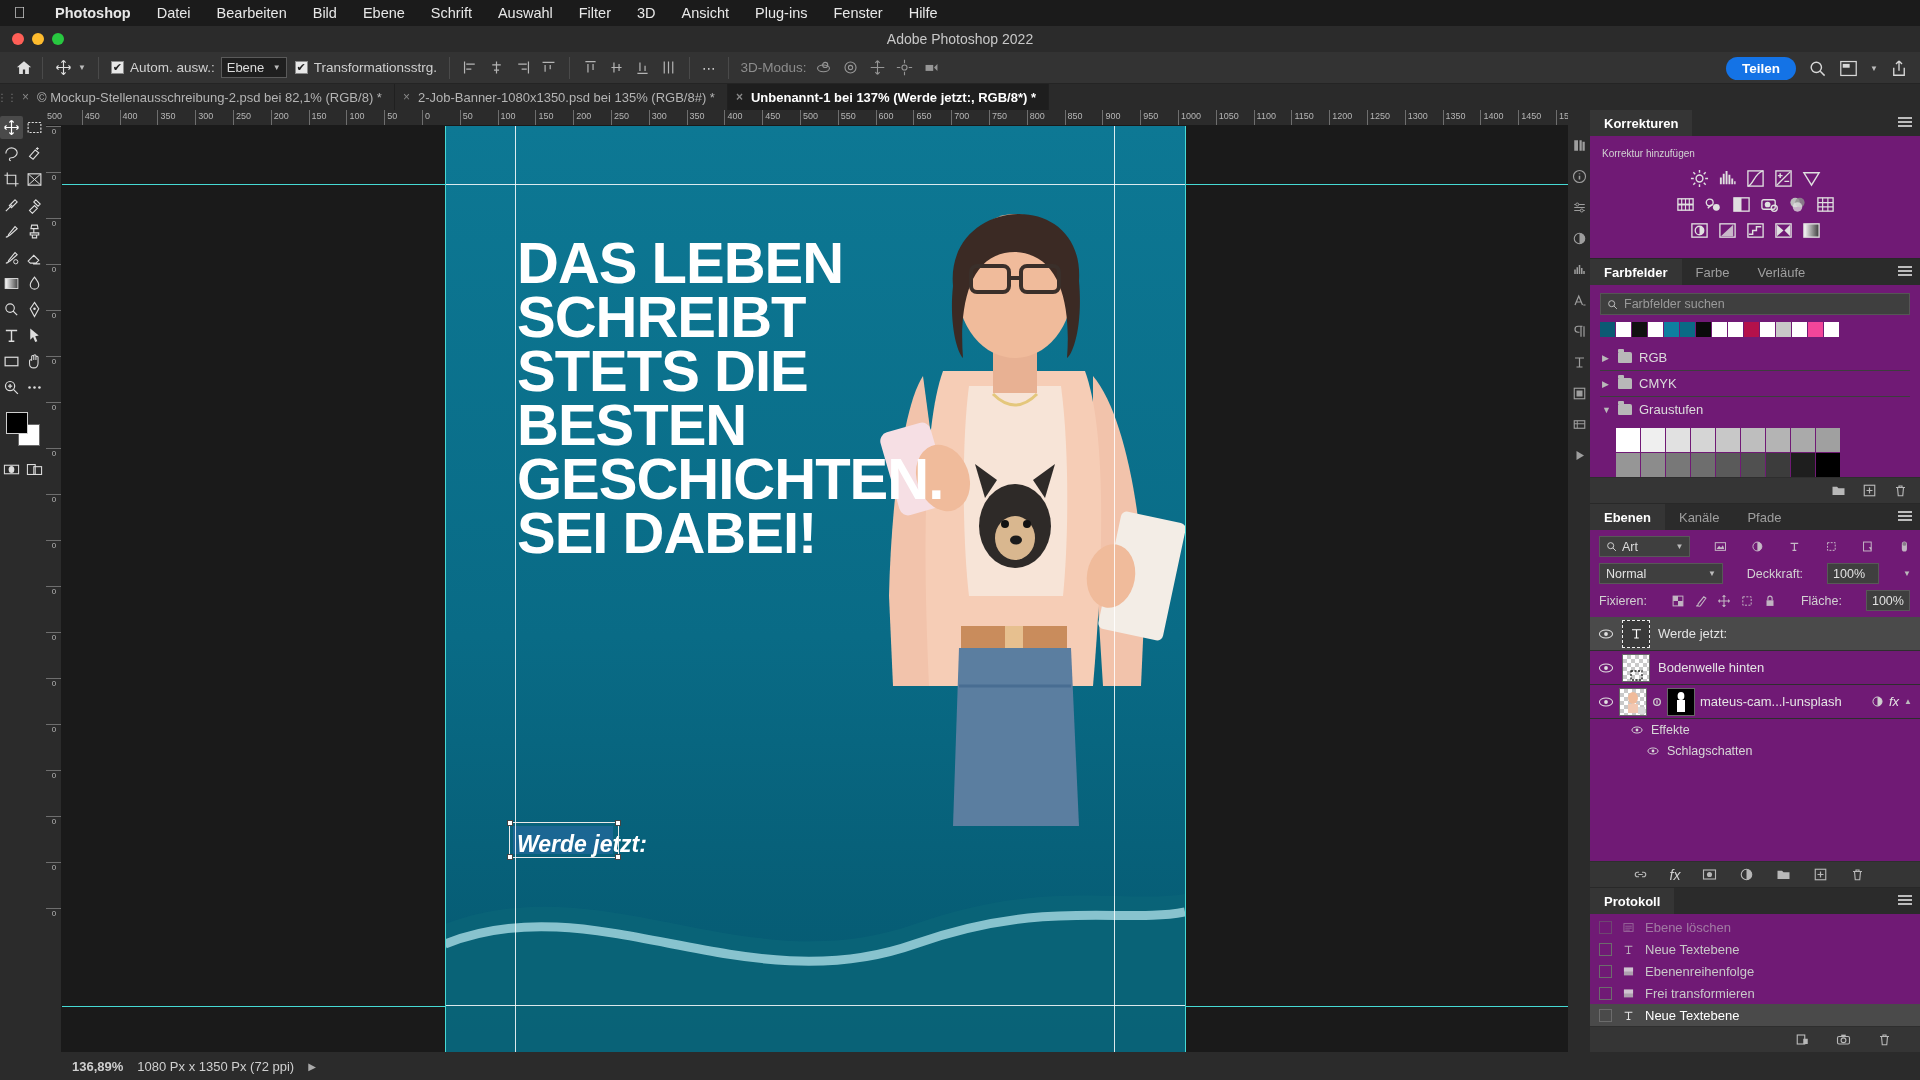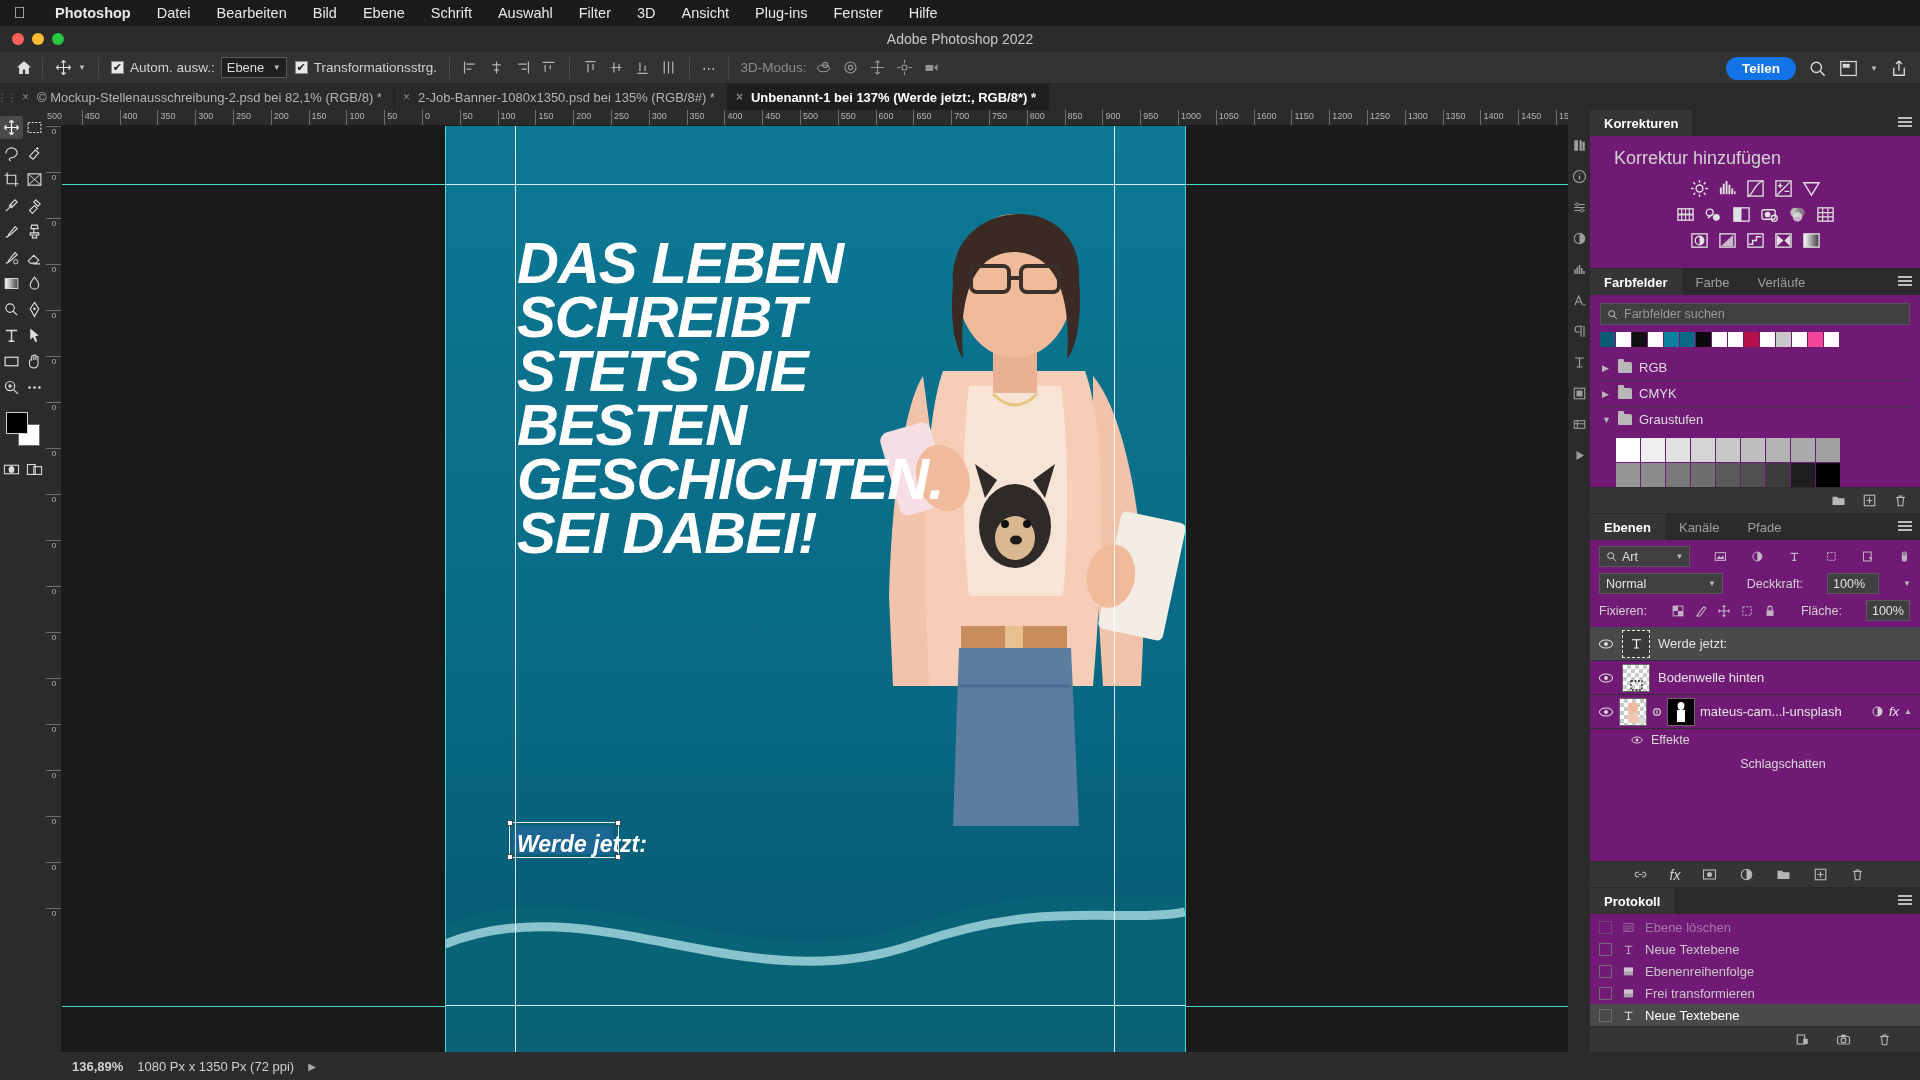--- a/index.html
+++ b/index.html
@@ -108,21 +108,21 @@
   }
   .artboard {
     position:absolute; left:383px; top:0px; width:740px; height:928px;
     background:#0a6a85;
     background-image: linear-gradient(180deg,#0d7894 0%, #096b86 55%, #05576e 100%);
     overflow:hidden;
   }
   .headline {
     position:absolute; left:72px; top:110px; width:380px;
     font-family:"Liberation Sans", sans-serif;
-    font-weight:bold; font-style:italic;
+    font-weight:bold; 
     font-size:58px; line-height:0.93; color:#ffffff;
     letter-spacing:-1px; text-transform:uppercase;
   }
   .headline span { display:block; }
   
   .model { position:absolute; right:-28px; top:0; width:420px; height:790px; }
   .cta-text {
     position:absolute; left:72px; top:705px; font-size:23px; font-weight:bold;
     font-style:italic; color:#ffffff; letter-spacing:0px;
   }
@@ -157,21 +157,21 @@
   .panel-tabs {
     display:flex; align-items:stretch; height:26px; background:#2b2b2b;
     position:relative;
   }
   .panel-tab { padding:0 14px; display:flex; align-items:center; font-size:13px; color:#9f9f9f; }
   .panel-tab.active { background:#353535; color:#ffffff; font-weight:bold; }
   .hamb { position:absolute; right:8px; top:7px; width:14px; }
   .hamb i { display:block; height:1.6px; background:#bdbdbd; margin-bottom:2.5px; }
 
   .panel-body { padding:8px 10px; }
-  .panel-sub { font-size:18px; color:#d2d2d2; margin:4px 0 10px 14px; }
+  .panel-sub { font-size:10px; color:#d2d2d2; margin:4px 0 10px 2px; }
   .adj-grid { display:flex; flex-direction:column; align-items:center; gap:7px; padding-bottom:10px;}
   .adj-row { display:flex; gap:9px; }
   .adjico { width:19px; height:19px; }
 
   .search-row {
     display:flex; align-items:center; gap:6px; background:#3f3f3f;
     border:1px solid #555; height:22px; padding:0 6px; margin-bottom:7px;
   }
   .search-row input {
     flex:1; background:transparent; border:none; outline:none;
@@ -227,21 +227,21 @@
   .eye { width:16px; display:flex; justify-content:center; }
   .thumb { width:28px; height:28px; border:1px solid #666; background:#fff; position:relative; }
   .checker {
     background-image:
       linear-gradient(45deg,#c9c9c9 25%,transparent 25%,transparent 75%,#c9c9c9 75%),
       linear-gradient(45deg,#c9c9c9 25%,transparent 25%,transparent 75%,#c9c9c9 75%);
     background-size:8px 8px; background-position:0 0,4px 4px; background-color:#fff;
   }
   .sub-eff { display:flex; align-items:center; gap:7px; height:21px;
              padding-left:40px; font-size:12.5px; color:#d8d8d8; }
-  .sub-eff2 { padding-left:56px;flex-direction:column; }
+  .sub-eff2 { padding-left:56px; }
 
   
   .hist-item { display:flex; align-items:center; gap:9px; height:22px;
                padding-left:9px; font-size:13px; color:#c8c8c8; }
   .hist-item.active { background:#4a4a4a; color:#ffffff; }
   .hist-box { width:13px; height:13px; border:1px solid #6c6c6c; }
   .hist-ico { width:15px; height:15px; opacity:.85; display:flex; align-items:center; justify-content:center;}
 
   
   .statusbar {
@@ -593,21 +593,21 @@
       <span class="rtick" style="left: 829.6px;">600</span>
       <span class="rtick" style="left: 867.4px;">650</span>
       <span class="rtick" style="left: 905.2px;">700</span>
       <span class="rtick" style="left: 943px;">750</span>
       <span class="rtick" style="left: 980.8px;">800</span>
       <span class="rtick" style="left: 1018.6px;">850</span>
       <span class="rtick" style="left: 1056.4px;">900</span>
       <span class="rtick" style="left: 1094.2px;">950</span>
       <span class="rtick" style="left: 1132px;">1000</span>
       <span class="rtick" style="left: 1169.8px;">1050</span>
-      <span class="rtick" style="left: 1207.6px;">1600</span>
+      <span class="rtick" style="left: 1207.6px;">1100</span>
       <span class="rtick" style="left: 1245.4px;">1150</span>
       <span class="rtick" style="left: 1283.2px;">1200</span>
       <span class="rtick" style="left: 1321px;">1250</span>
       <span class="rtick" style="left: 1358.8px;">1300</span>
       <span class="rtick" style="left: 1396.6px;">1350</span>
       <span class="rtick" style="left: 1434.4px;">1400</span>
       <span class="rtick" style="left: 1472.2px;">1450</span>
       <span class="rtick" style="left: 1510px;">1500</span>
     </div>
   <div class="ruler-v" id="rulerV">

